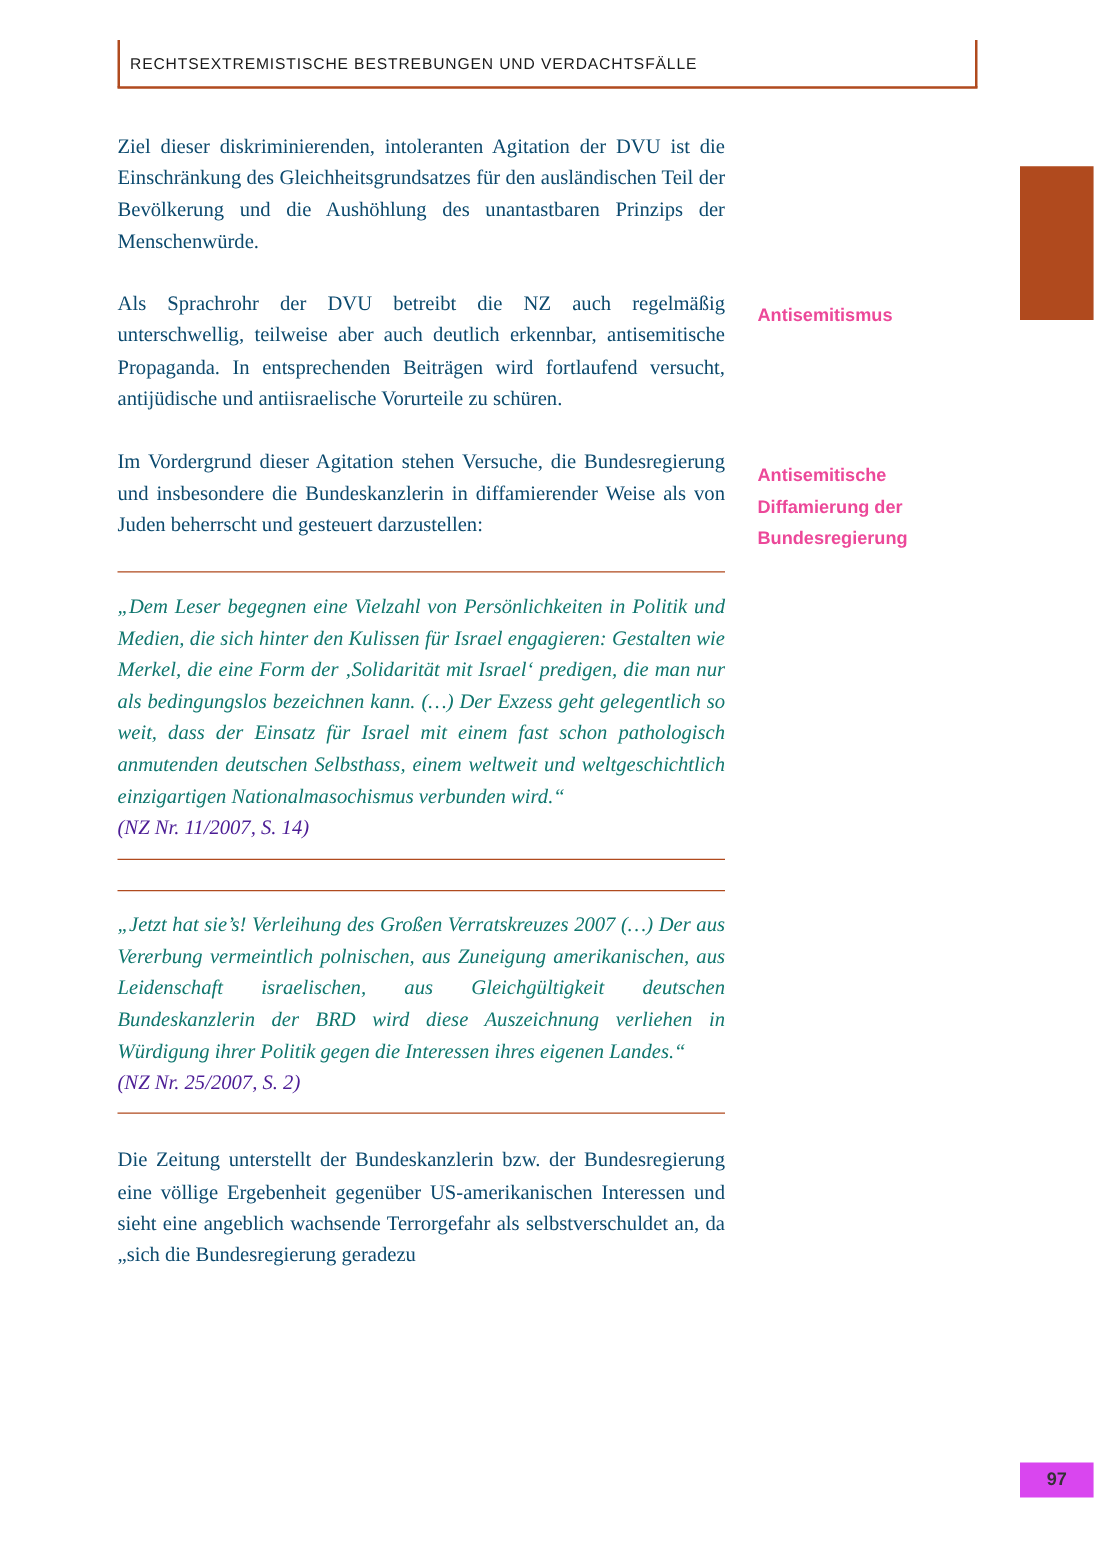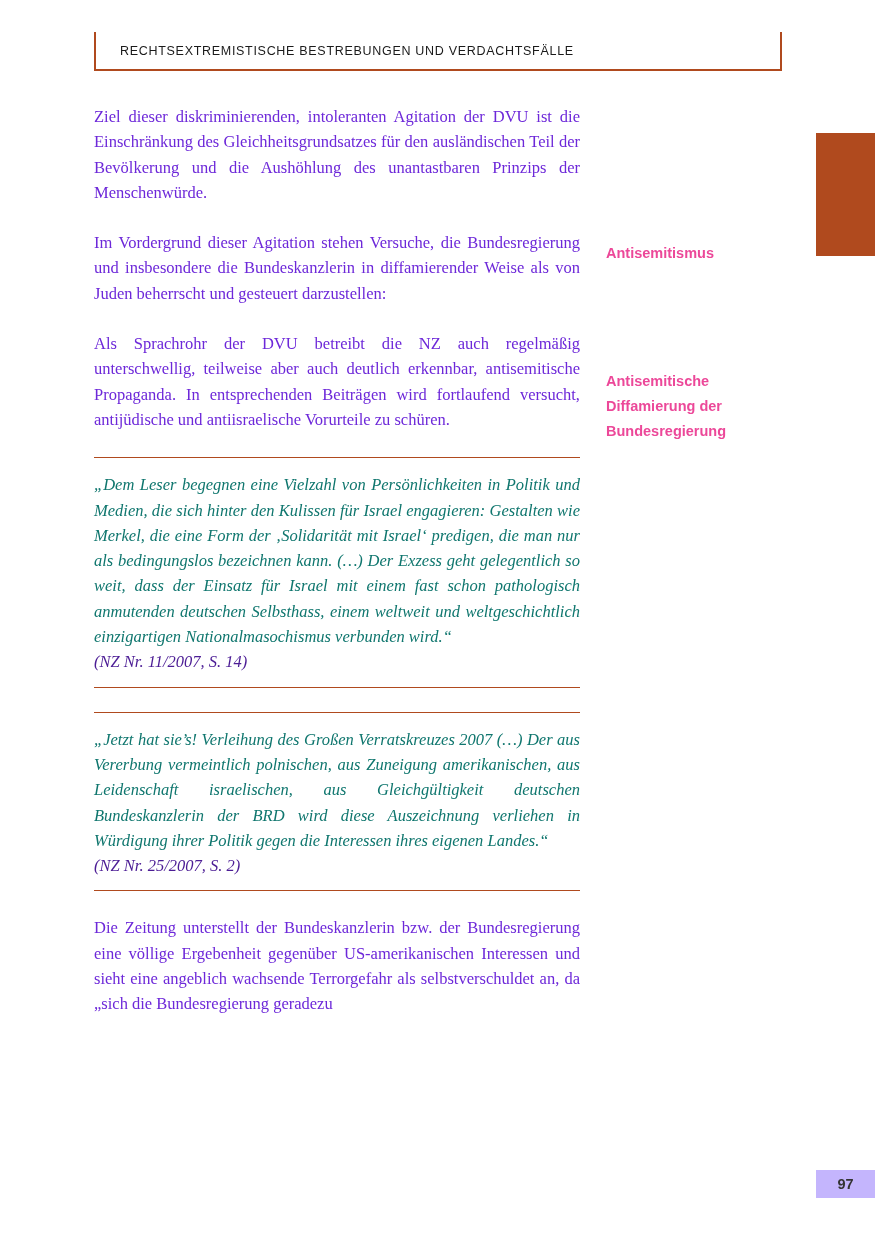--- a/index.html
+++ b/index.html
@@ -27,21 +27,21 @@
     border-right: 2px solid #b04a1e;
     box-sizing: border-box;
     display: flex;
     align-items: center;
   }
   .header-title {
     font-family: "Liberation Sans", sans-serif;
     font-size: 12.5px;
     letter-spacing: 0.7px;
     color: #1a1a1a;
-    padding-left: 24px;
+    padding-left: 8px;
     white-space: nowrap;
   }
   .header-rule {
     position: absolute;
     left: 94px;
     top: 69px;
     width: 688px;
     height: 2px;
     background: #b04a1e;
   }
@@ -56,21 +56,21 @@
     background: #b04a1e;
   }
 
   
   .page-number {
     position: absolute;
     right: 0;
     top: 1170px;
     width: 59px;
     height: 28px;
-    background: #c4b5fd;
+    background: #d946ef;
     display: flex;
     align-items: center;
     justify-content: center;
     font-family: "Liberation Sans", sans-serif;
     font-size: 14.5px;
     font-weight: bold;
     color: #333333;
   }
 
   
@@ -79,21 +79,21 @@
     left: 94px;
     top: 104px;
     width: 486px;
   }
   .para {
     font-size: 16.5px;
     line-height: 25.3px;
     text-align: justify;
     text-justify: inter-word;
     margin: 0 0 25px 0;
-    color: #6d28d9;
+    color: #0c4a6e;
     hyphens: manual;
   }
   .para:last-child { margin-bottom: 0; }
 
   
   .quote-block {
     border-top: 1.5px solid #b04a1e;
     border-bottom: 1.5px solid #b04a1e;
     padding: 14px 0 12px 0;
     margin: 0 0 24px 0;
@@ -139,22 +139,22 @@
 
 <div class="edge-tab"></div>
 
 <div class="page-number">97</div>
 
 <div class="margin-note mn-1">Antisemitismus</div>
 <div class="margin-note mn-2">Antisemitische Diffamierung der Bundesregierung</div>
 
 <div class="content">
   <p class="para">Ziel dieser diskriminierenden, intoleranten Agitation der DVU ist die Einschränkung des Gleichheitsgrundsatzes für den ausländischen Teil der Bevölkerung und die Aushöhlung des unantastbaren Prinzips der Menschenwürde.</p>
+  <p class="para">Als Sprachrohr der DVU betreibt die NZ auch regelmäßig unterschwellig, teilweise aber auch deutlich erkennbar, antisemitische Propaganda. In entsprechenden Beiträgen wird fortlaufend versucht, antijüdische und antiisraelische Vorurteile zu schüren.</p>
   <p class="para">Im Vordergrund dieser Agitation stehen Versuche, die Bundesregierung und insbesondere die Bundeskanzlerin in diffamierender Weise als von Juden beherrscht und gesteuert darzustellen:</p>
-  <p class="para">Als Sprachrohr der DVU betreibt die NZ auch regelmäßig unterschwellig, teilweise aber auch deutlich erkennbar, antisemitische Propaganda. In entsprechenden Beiträgen wird fortlaufend versucht, antijüdische und antiisraelische Vorurteile zu schüren.</p>
 
   <div class="quote-block">
     <p class="quote-text">„Dem Leser begegnen eine Vielzahl von Persönlichkeiten in Politik und Medien, die sich hinter den Kulissen für Israel engagieren: Gestalten wie Merkel, die eine Form der ‚Solidarität mit Israel‘ predigen, die man nur als bedingungslos bezeichnen kann. (…) Der Exzess geht gelegentlich so weit, dass der Einsatz für Israel mit einem fast schon pathologisch anmutenden deutschen Selbsthass, einem weltweit und weltgeschichtlich einzigartigen Nationalmasochismus verbunden wird.“</p>
     <p class="quote-source">(NZ Nr. 11/2007, S. 14)</p>
   </div>
 
   <div class="quote-block">
     <p class="quote-text">„Jetzt hat sie’s! Verleihung des Großen Verratskreuzes 2007 (…) Der aus Vererbung vermeintlich polnischen, aus Zuneigung amerikanischen, aus Leidenschaft israelischen, aus Gleichgültigkeit deutschen Bundeskanzlerin der BRD wird diese Auszeichnung verliehen in Würdigung ihrer Politik gegen die Interessen ihres eigenen Landes.“</p>
     <p class="quote-source">(NZ Nr. 25/2007, S. 2)</p>
   </div>

